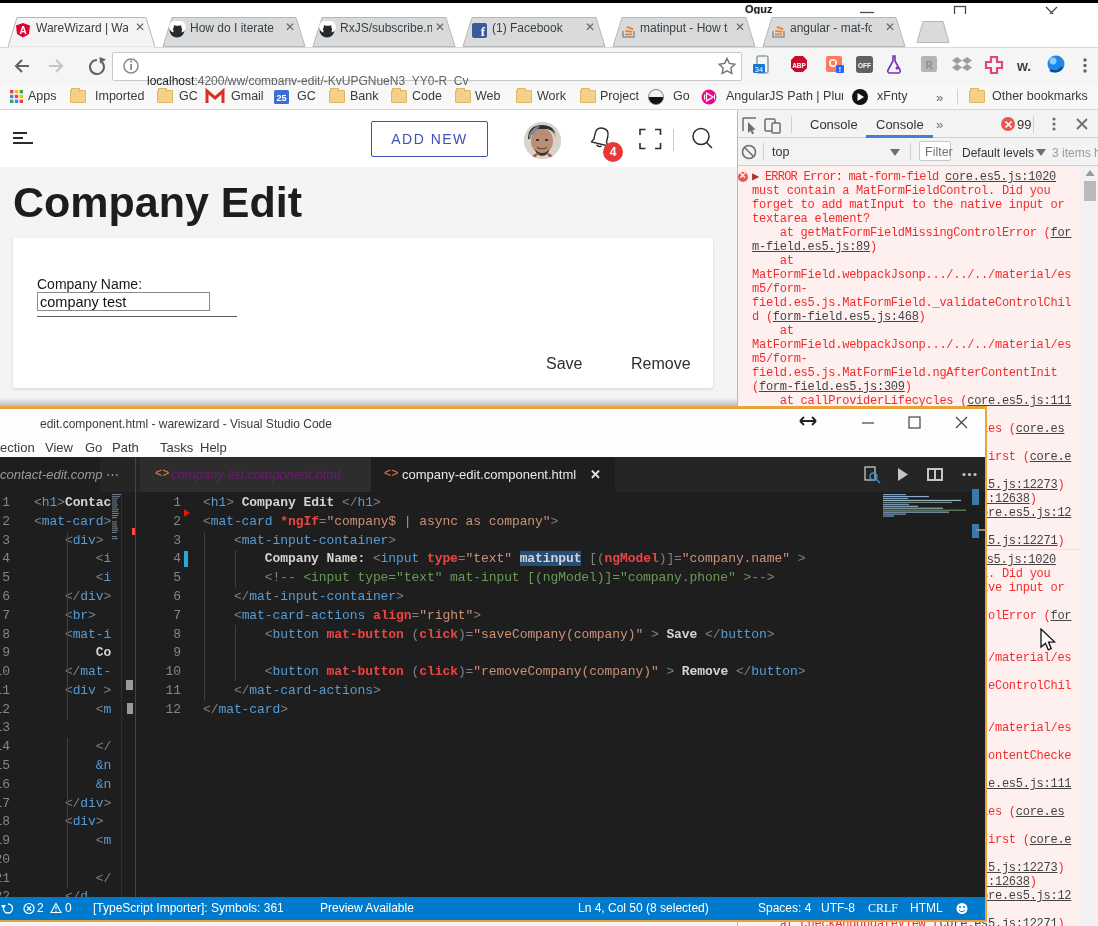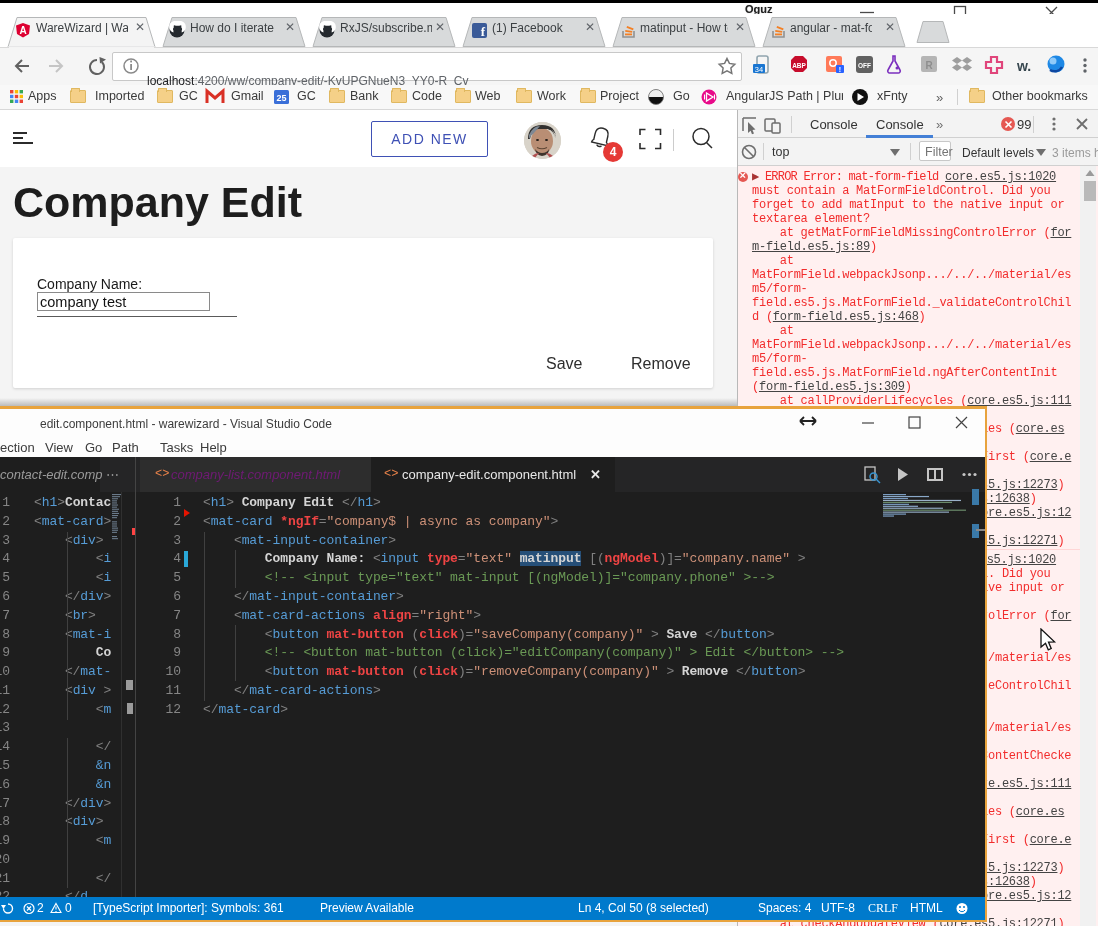--- a/index.html
+++ b/index.html
@@ -555,21 +555,21 @@
 <div class="codeline" style="left:203px;top:550.3px;"><span class="w">        Company Name: </span><span class="p">&lt;</span><span class="t">input</span><span class="w"> </span><span class="a">type</span><span class="p">=</span><span class="s">"text"</span><span class="w"> </span><span class="sel">matinput</span><span class="w"> </span><span class="p">[(</span><span class="a">ngModel</span><span class="p">)]=</span><span class="s">"company.name"</span><span class="w"> </span><span class="p">&gt;</span></div>
 <div class="lnum" style="left:151px;top:569.1px;width:30px;">5</div>
 <div class="codeline" style="left:203px;top:569.1px;"><span class="w">        </span><span class="c">&lt;!-- &lt;input type="text" mat-input [(ngModel)]="company.phone" &gt;--&gt;</span></div>
 <div class="lnum" style="left:151px;top:587.9px;width:30px;">6</div>
 <div class="codeline" style="left:203px;top:587.9px;"><span class="w">    </span><span class="p">&lt;/</span><span class="t">mat-input-container</span><span class="p">&gt;</span></div>
 <div class="lnum" style="left:151px;top:606.7px;width:30px;">7</div>
 <div class="codeline" style="left:203px;top:606.7px;"><span class="w">    </span><span class="p">&lt;</span><span class="t">mat-card-actions</span><span class="w"> </span><span class="a">align</span><span class="p">=</span><span class="s">"right"</span><span class="p">&gt;</span></div>
 <div class="lnum" style="left:151px;top:625.5px;width:30px;">8</div>
 <div class="codeline" style="left:203px;top:625.5px;"><span class="w">        </span><span class="p">&lt;</span><span class="t">button</span><span class="w"> </span><span class="a">mat-button</span><span class="w"> </span><span class="p">(</span><span class="a">click</span><span class="p">)=</span><span class="s">"saveCompany(company)"</span><span class="w"> </span><span class="p">&gt;</span><span class="w"> Save </span><span class="p">&lt;/</span><span class="t">button</span><span class="p">&gt;</span></div>
 <div class="lnum" style="left:151px;top:644.2px;width:30px;">9</div>
-<div class="codeline" style="left:203px;top:644.2px;"><span class="w">        </span><span class="c">&lt;!-- &lt;button mat-button (click)="editCompany(company)" &gt; Edit &lt;/button&gt; --&gt;</span></div>
+<div class="codeline" style="left:203px;top:644.2px;"><span class="w">        </span></div>
 <div class="lnum" style="left:151px;top:663.0px;width:30px;">10</div>
 <div class="codeline" style="left:203px;top:663.0px;"><span class="w">        </span><span class="p">&lt;</span><span class="t">button</span><span class="w"> </span><span class="a">mat-button</span><span class="w"> </span><span class="p">(</span><span class="a">click</span><span class="p">)=</span><span class="s">"removeCompany(company)"</span><span class="w"> </span><span class="p">&gt;</span><span class="w"> Remove </span><span class="p">&lt;/</span><span class="t">button</span><span class="p">&gt;</span></div>
 <div class="lnum" style="left:151px;top:681.8px;width:30px;">11</div>
 <div class="codeline" style="left:203px;top:681.8px;"><span class="w">    </span><span class="p">&lt;/</span><span class="t">mat-card-actions</span><span class="p">&gt;</span></div>
 <div class="lnum" style="left:151px;top:700.6px;width:30px;">12</div>
 <div class="codeline" style="left:203px;top:700.6px;"><span class="p">&lt;/</span><span class="t">mat-card</span><span class="p">&gt;</span></div>
 <div class="ig" style="left:204px;top:532px;height:169px;"></div>
 <div class="ig" style="left:235px;top:550px;height:38px;"></div>
 <div class="ig" style="left:235px;top:625px;height:56px;"></div>
 <div class="ig" style="left:67px;top:532px;height:188px;"></div>

